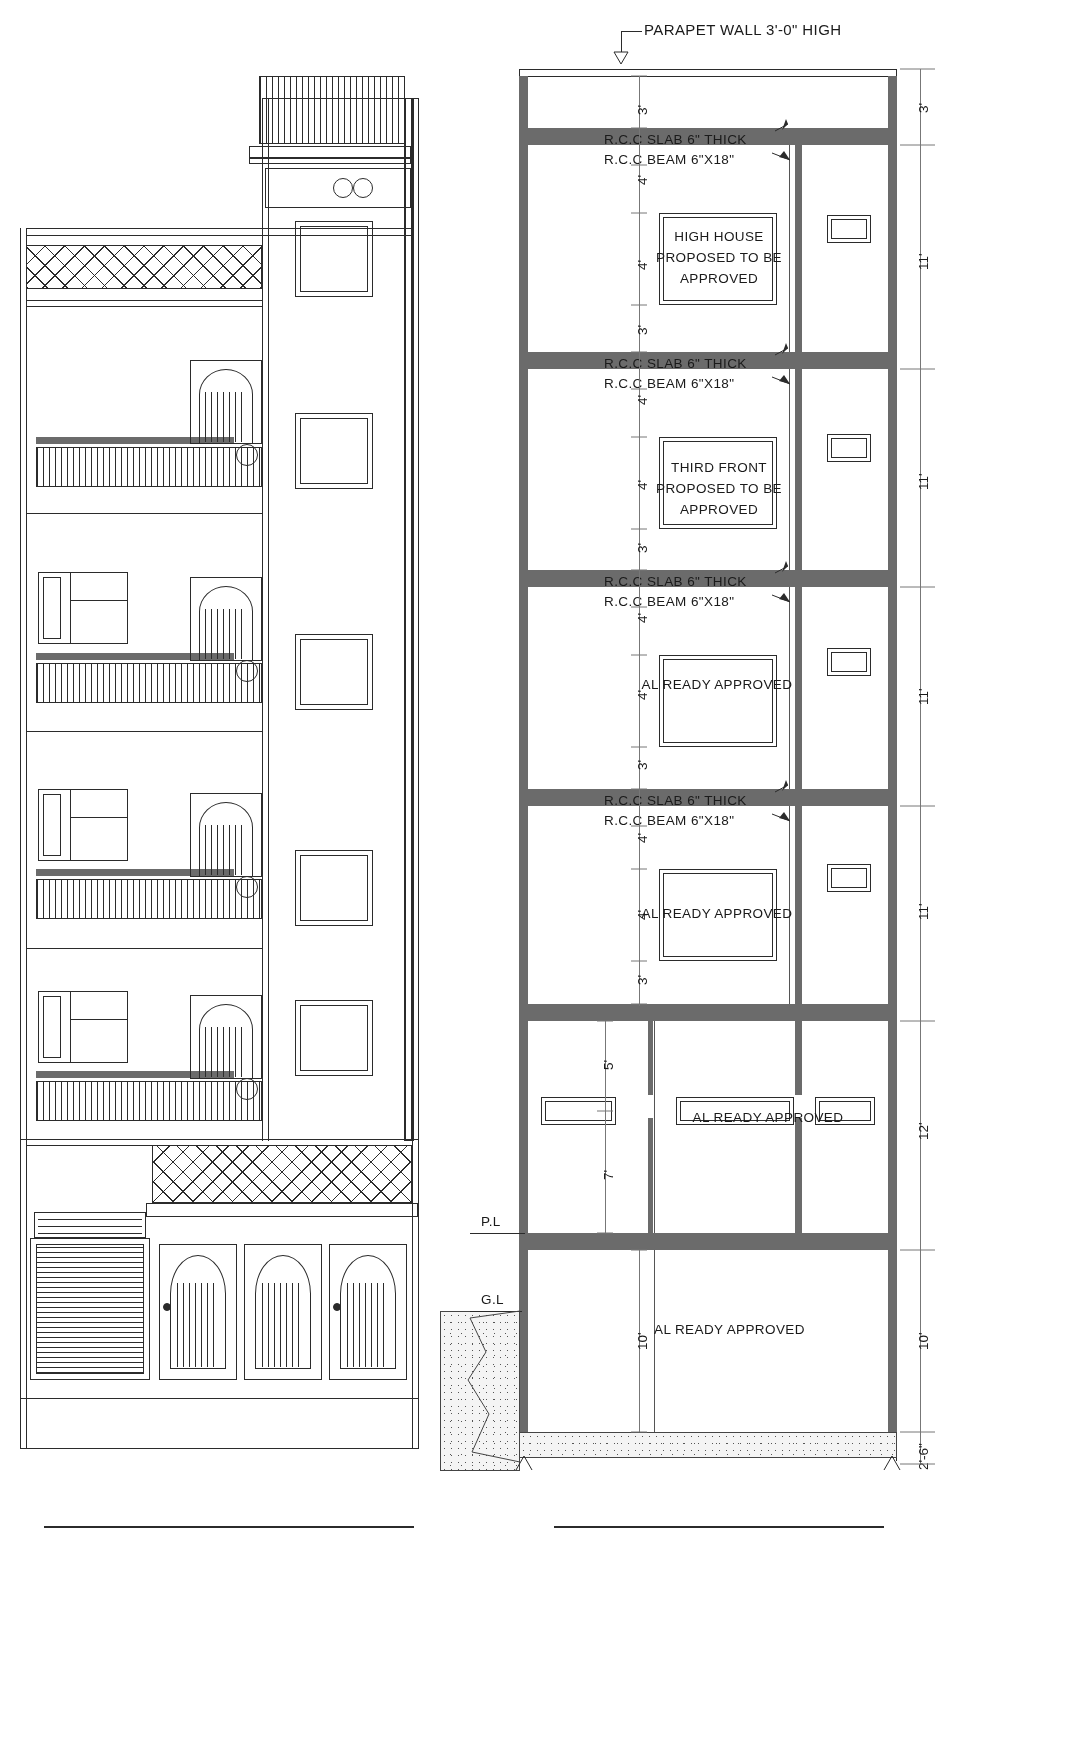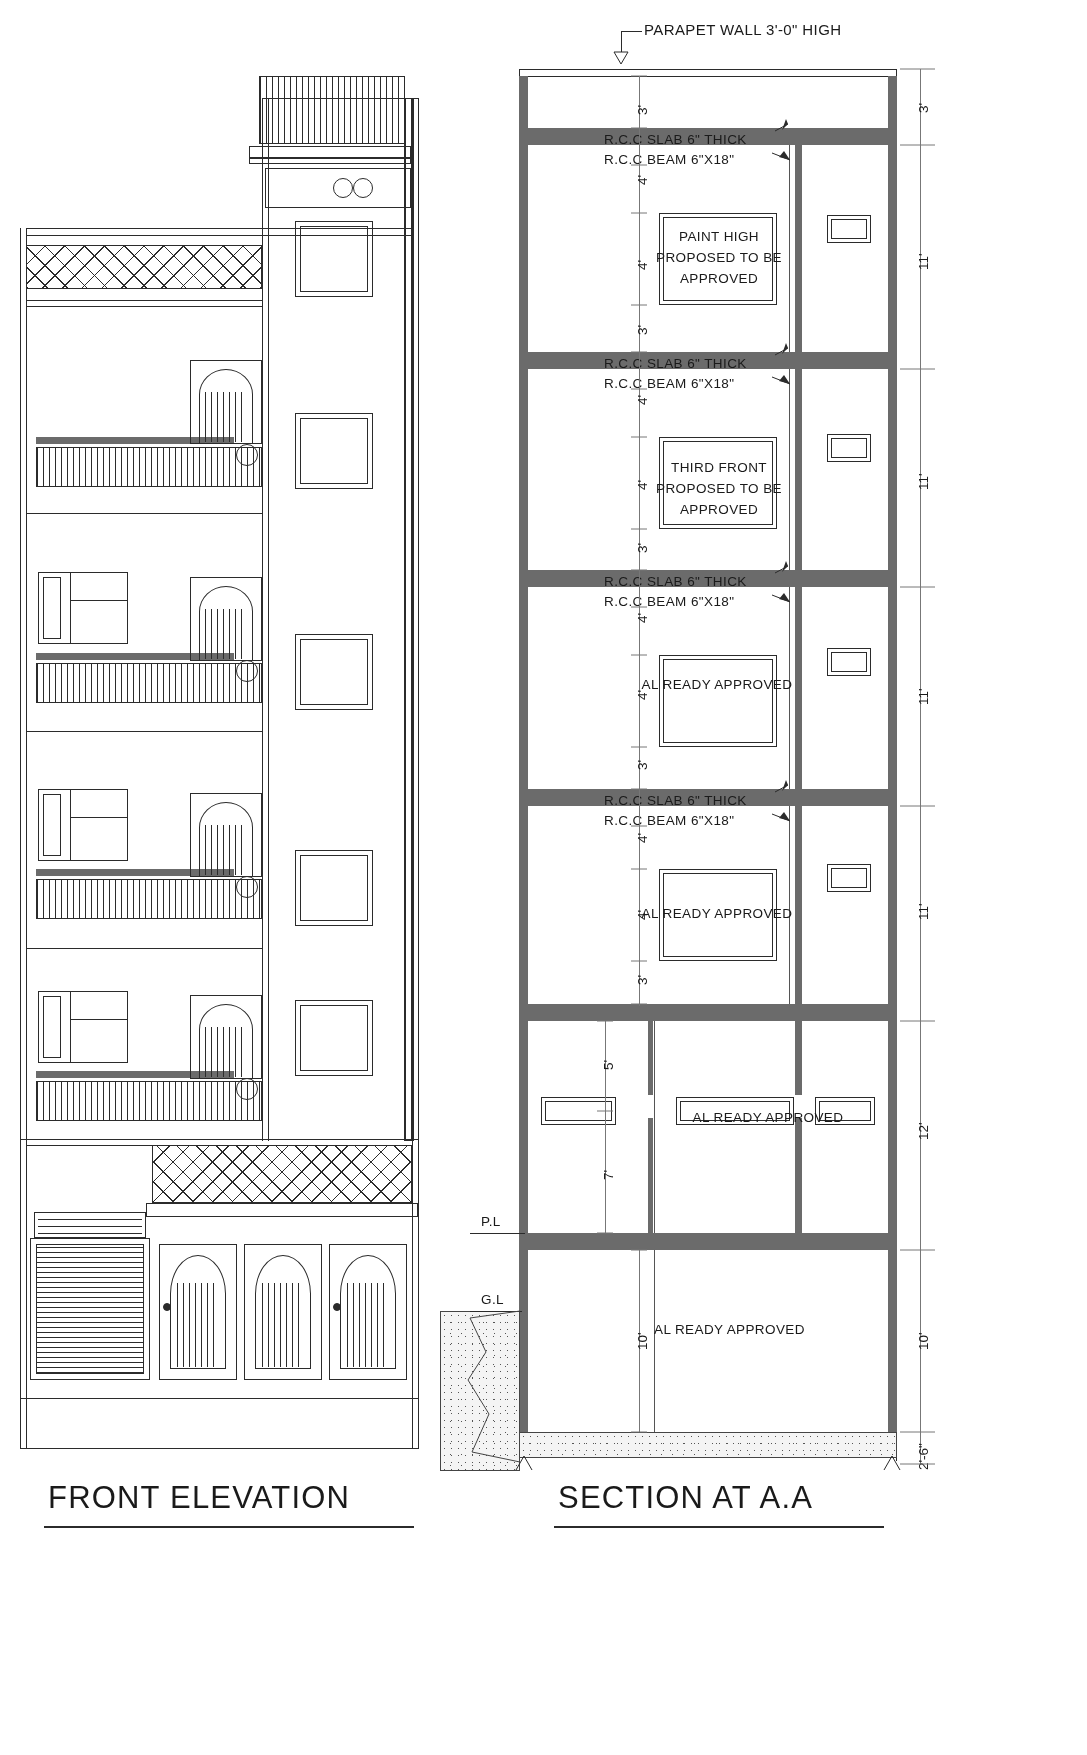--- a/index.html
+++ b/index.html
@@ -123,21 +123,21 @@
 
   <div class="lbl sm" style="left:604px;top:132px;">R.C.C SLAB 6" THICK</div>
   <div class="lbl sm" style="left:604px;top:152px;">R.C.C BEAM 6"X18"</div>
   <div class="lbl sm" style="left:604px;top:356px;">R.C.C SLAB 6" THICK</div>
   <div class="lbl sm" style="left:604px;top:376px;">R.C.C BEAM 6"X18"</div>
   <div class="lbl sm" style="left:604px;top:574px;">R.C.C SLAB 6" THICK</div>
   <div class="lbl sm" style="left:604px;top:594px;">R.C.C BEAM 6"X18"</div>
   <div class="lbl sm" style="left:604px;top:793px;">R.C.C SLAB 6" THICK</div>
   <div class="lbl sm" style="left:604px;top:813px;">R.C.C BEAM 6"X18"</div>
 
-  <div class="lbl sm c" style="left:660px;top:229px;width:118px;">PAINT HIGH</div>
+  <div class="lbl sm c" style="left:660px;top:229px;width:118px;">HIGH HOUSE</div>
   <div class="lbl sm c" style="left:645px;top:250px;width:148px;">PROPOSED TO BE</div>
   <div class="lbl sm c" style="left:660px;top:271px;width:118px;">APPROVED</div>
 
   <div class="lbl sm c" style="left:660px;top:460px;width:118px;">THIRD FRONT</div>
   <div class="lbl sm c" style="left:645px;top:481px;width:148px;">PROPOSED TO BE</div>
   <div class="lbl sm c" style="left:660px;top:502px;width:118px;">APPROVED</div>
 
   <div class="lbl sm c" style="left:622px;top:677px;width:190px;">AL READY APPROVED</div>
   <div class="lbl sm c" style="left:622px;top:906px;width:190px;">AL READY APPROVED</div>
   <div class="lbl sm c" style="left:678px;top:1110px;width:180px;">AL READY APPROVED</div>
@@ -349,19 +349,17 @@
     <g stroke="#444" stroke-width="1" fill="none">
       <path d="M520,1311 L470,1318 L486,1352 L468,1380 L489,1414 L472,1452 L520,1462"></path>
     </g>
 
     <g stroke="#2b2b2b" stroke-width="1" fill="none">
       <polyline points="516,1470 524,1456 532,1470"></polyline>
       <polyline points="884,1470 892,1456 900,1470"></polyline>
     </g>
   </svg>
 
-  <div class="title" style="left:48px;top:1480px;">FRONT ELEVATION</div>
   <div class="title-rule" style="left:44px;top:1526px;width:370px;"></div>
 
-  <div class="title" style="left:558px;top:1480px;">SECTION AT A.A</div>
   <div class="title-rule" style="left:554px;top:1526px;width:330px;"></div>
 
 </div>
 
 </body></html>

